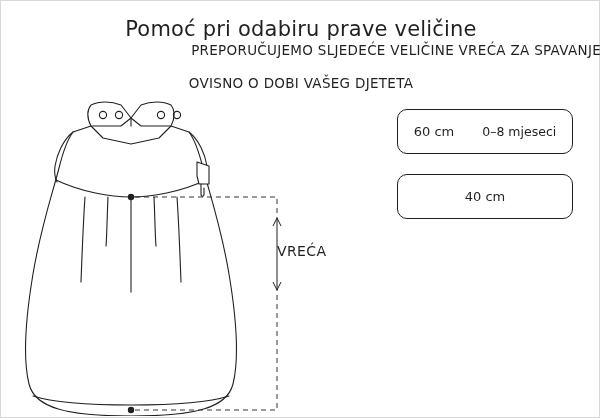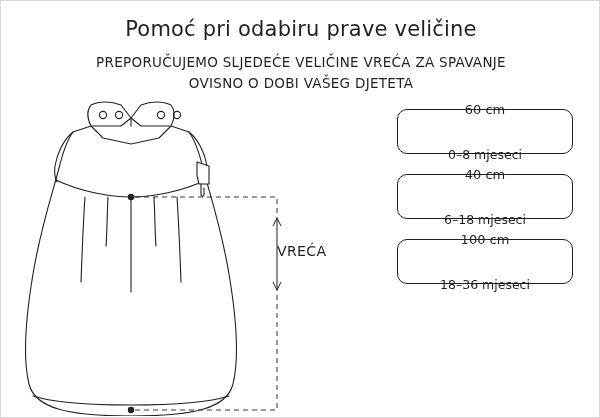--- a/index.html
+++ b/index.html
@@ -34,21 +34,21 @@
   }
   .subtitle {
     position: absolute;
     left: 0;
     width: 600px;
     text-align: center;
     font-size: 13.5px;
     color: #231f20;
     letter-spacing: 0.3px;
   }
-  .subtitle.line1 { top: 53px; }
+  .subtitle.line1 { top: 41px; text-align: right; }
   .subtitle.line2 { top: 74px; }
 
   .illustration {
     position: absolute;
     left: 10px;
     top: 95px;
     width: 300px;
     height: 320px;
   }
   .callout-label {
@@ -68,21 +68,20 @@
   }
   .size-card {
     box-sizing: border-box;
     width: 176px;
     height: 45px;
     border: 1.4px solid #231f20;
     border-radius: 10px;
     background: #ffffff;
     margin-bottom: 20px;
     display: flex;
-    flex-direction: column;
     align-items: center;
     justify-content: center;
     gap: 28px;
   }
   .size-card .size-main {
     font-size: 13px;
     color: #231f20;
     line-height: 17px;
   }
   .size-card .size-sub {
@@ -167,21 +166,16 @@
 
   <div class="callout-label">VREĆA</div>
 
   <div class="size-list">
     <div class="size-card">
       <div class="size-main">60 cm</div>
       <div class="size-sub">0–8 mjeseci</div>
     </div>
     <div class="size-card">
       <div class="size-main">40 cm</div>
-      <div class="size-sub">6–18 mjeseci</div>
-    </div>
-    <div class="size-card">
-      <div class="size-main">100 cm</div>
-      <div class="size-sub">18–36 mjeseci</div>
     </div>
   </div>
 
 </div>
 
 </body></html>

